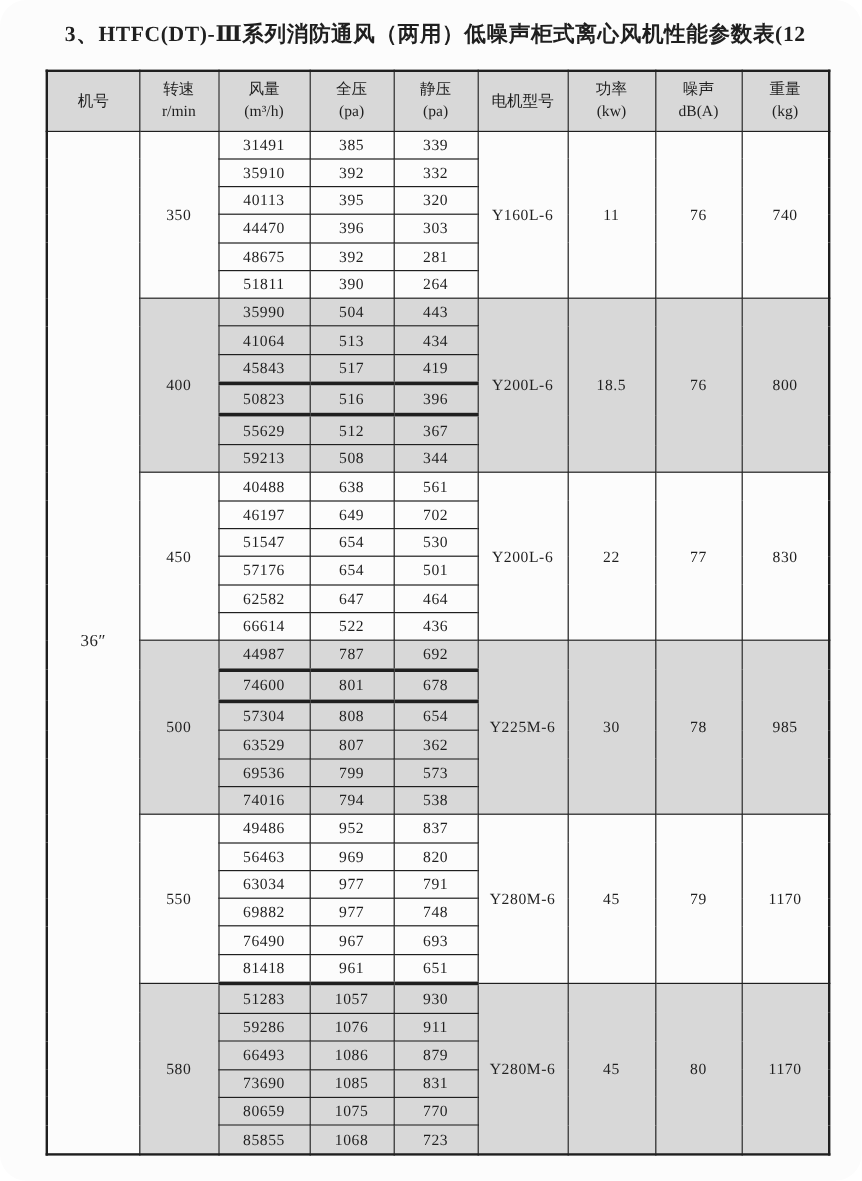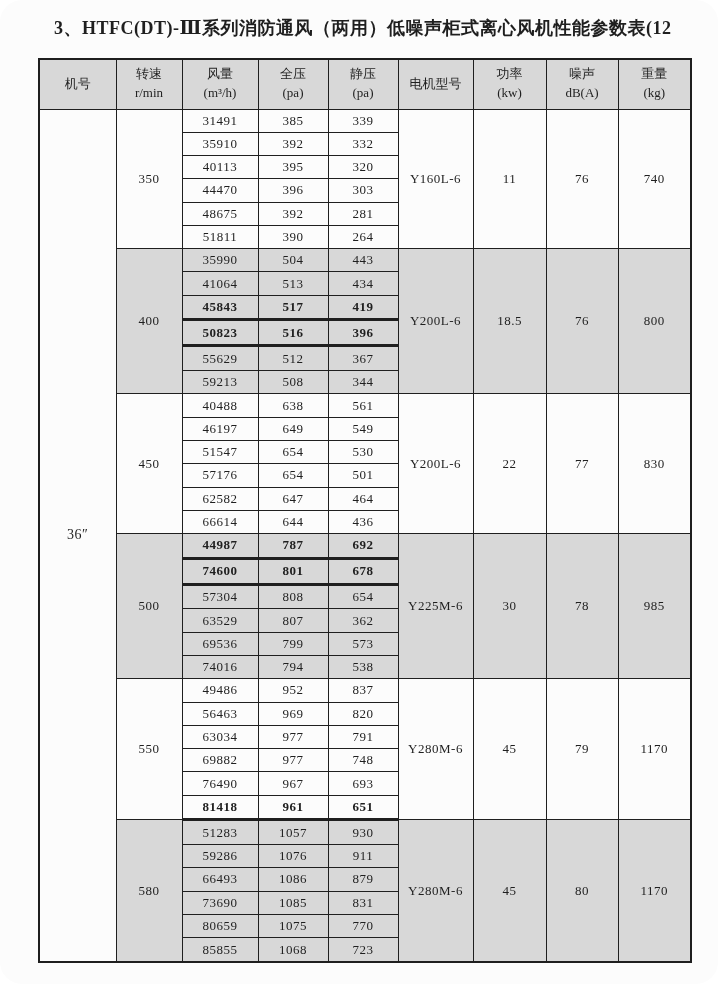--- a/index.html
+++ b/index.html
@@ -45,21 +45,21 @@
     background: var(--shade, #d8d8d8);
     font-weight: normal;
     line-height: 1.45;
   }
   .fan-table tbody td { letter-spacing: 0.5px; }
   .fan-table td.shaded { background: var(--shade, #d8d8d8); }
   .fan-table td.machine {
     background: var(--page-bg, #fcfcfc);
     font-size: 14px;
   }
-  .fan-table td.thick-b { border-bottom: 3px solid var(--ink, #111); font-weight: bold; }
+  .fan-table td.thick-b { border-bottom: 3px solid var(--ink, #111); }
 </style>
 </head>
 <body>
 
 <div class="page">
 
   <div class="title">3、HTFC(DT)-Ⅲ系列消防通风（两用）低噪声柜式离心风机性能参数表(12</div>
 
   <table class="fan-table">
     <colgroup>
@@ -191,40 +191,40 @@
           <td>638</td>
           <td>561</td>
           <td rowspan="6">Y200L-6</td>
           <td rowspan="6">22</td>
           <td rowspan="6">77</td>
           <td rowspan="6">830</td>
         </tr>
         <tr>
           <td>46197</td>
           <td>649</td>
-          <td>549</td>
+          <td>702</td>
         </tr>
         <tr>
           <td>51547</td>
           <td>654</td>
           <td>530</td>
         </tr>
         <tr>
           <td>57176</td>
           <td>654</td>
           <td>501</td>
         </tr>
         <tr>
           <td>62582</td>
           <td>647</td>
           <td>464</td>
         </tr>
         <tr>
           <td>66614</td>
-          <td>644</td>
+          <td>522</td>
           <td>436</td>
         </tr>
         <tr>
           <td class="shaded" rowspan="6">500</td>
           <td class="shaded thick-b">44987</td>
           <td class="shaded thick-b">787</td>
           <td class="shaded thick-b">692</td>
           <td class="shaded" rowspan="6">Y225M-6</td>
           <td class="shaded" rowspan="6">30</td>
           <td class="shaded" rowspan="6">78</td>

